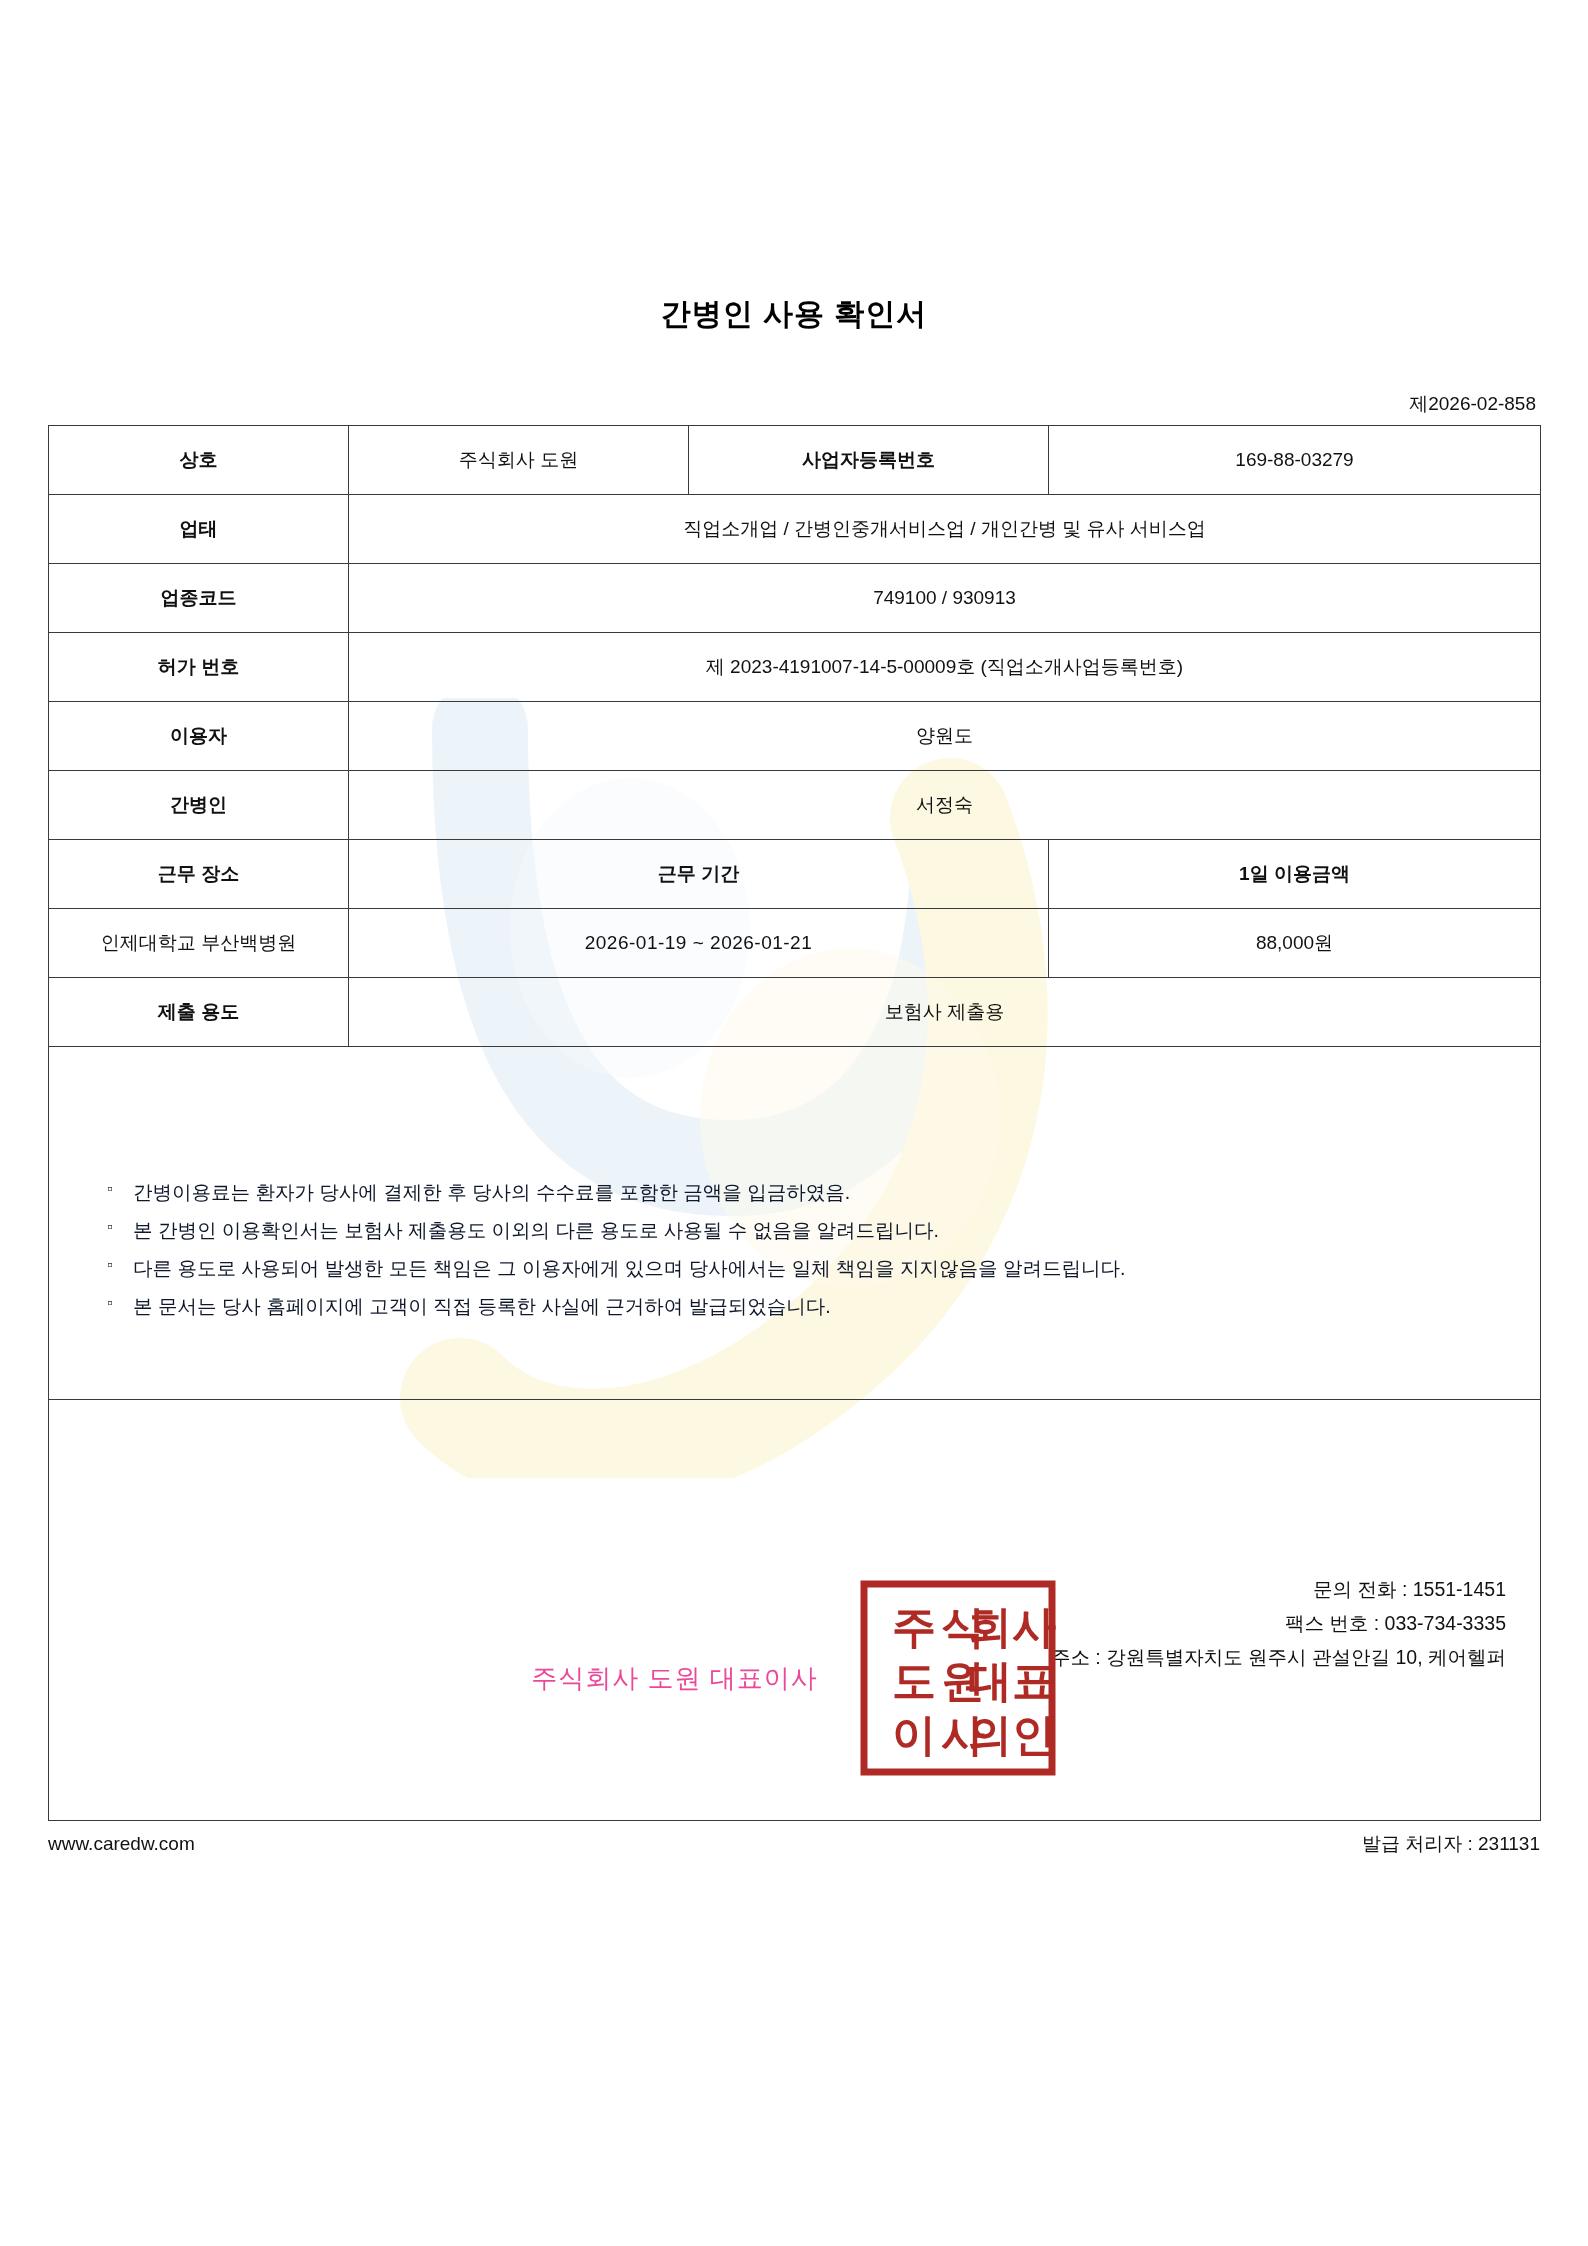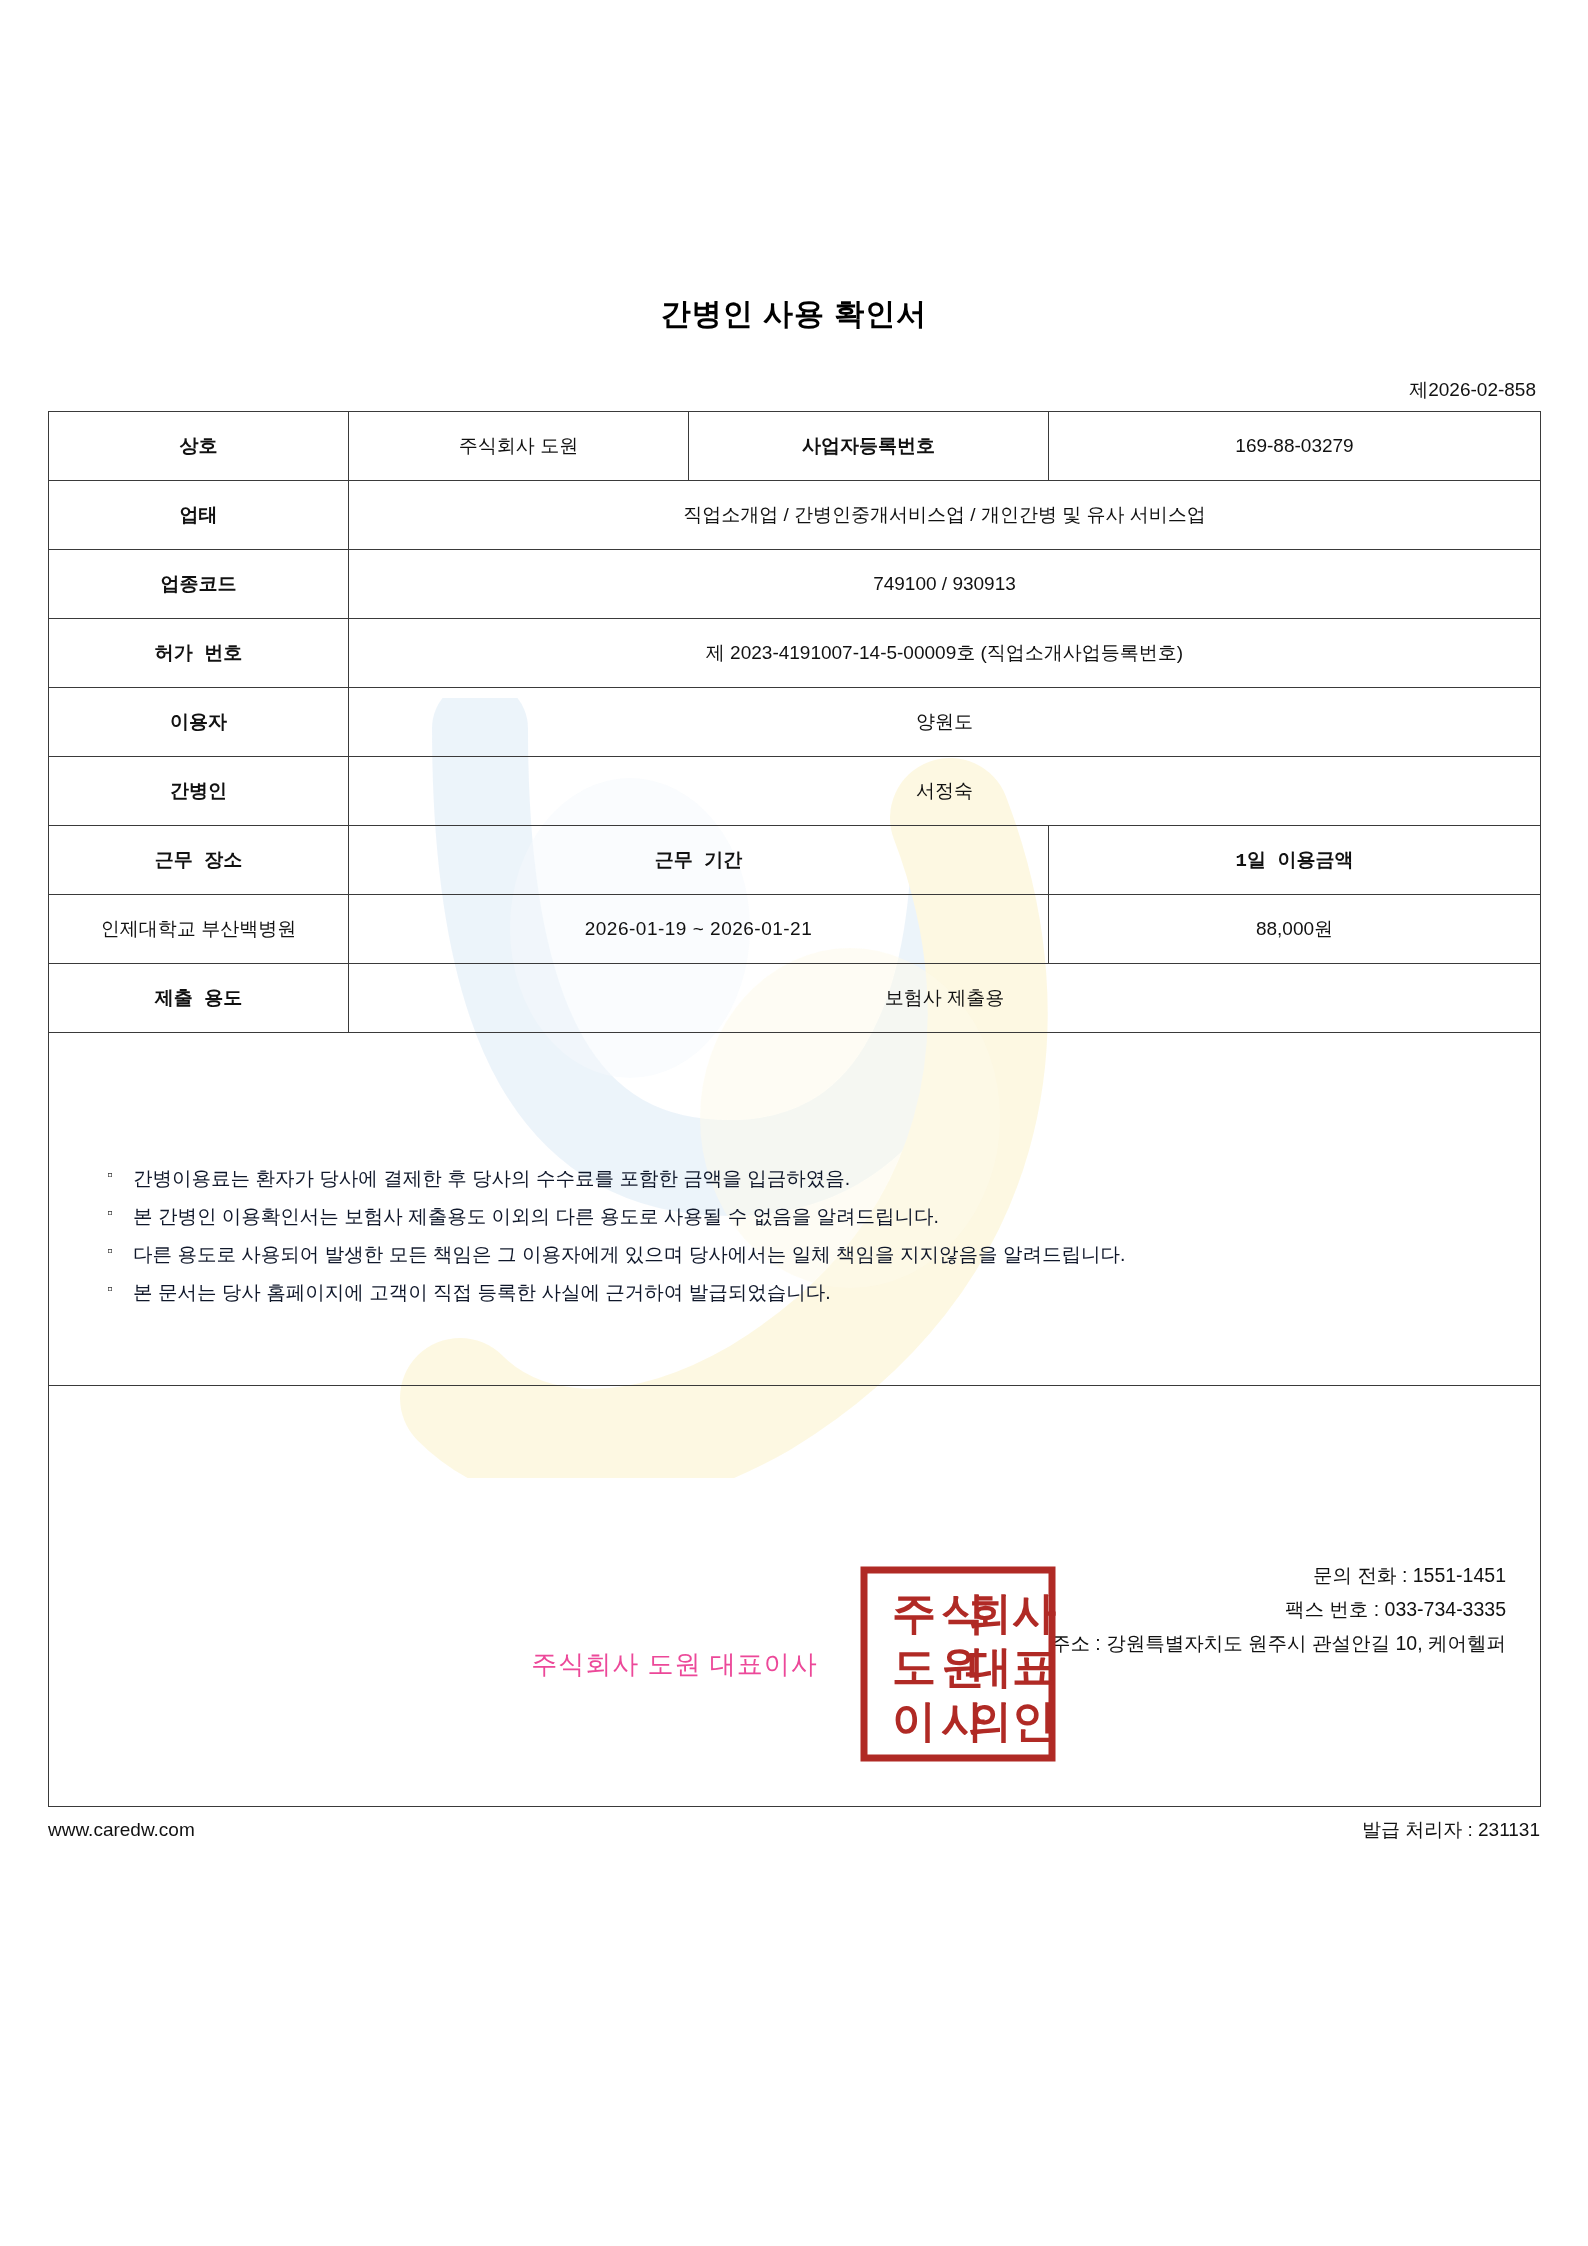--- a/index.html
+++ b/index.html
@@ -47,21 +47,21 @@
     font-size: 30px;
     font-weight: bold;
     letter-spacing: 1px;
     margin-top: 286px;
     color: #000;
   }
 
   .doc-number {
     text-align: right;
     font-size: 19px;
-    margin-top: 42px;
+    margin-top: 56px;
     margin-bottom: 8px;
     padding-right: 4px;
     color: #111;
   }
 
   table.main {
     width: 1492px;
     border-collapse: collapse;
     table-layout: fixed;
     background: transparent;
@@ -71,21 +71,20 @@
     padding: 0;
     height: 68px;
     font-size: 19px;
     text-align: center;
     vertical-align: middle;
     color: #111;
   }
   td.label {
     font-weight: bold;
     background: transparent;
-    font-family: Liberation Mono, monospace;
   }
   td.value { font-weight: normal; margin-left: 7px; }
 
   .section-title {
     font-size: 26px;
     font-weight: bold;
     height: 72px !important;
   }
 
   .notes-cell {

